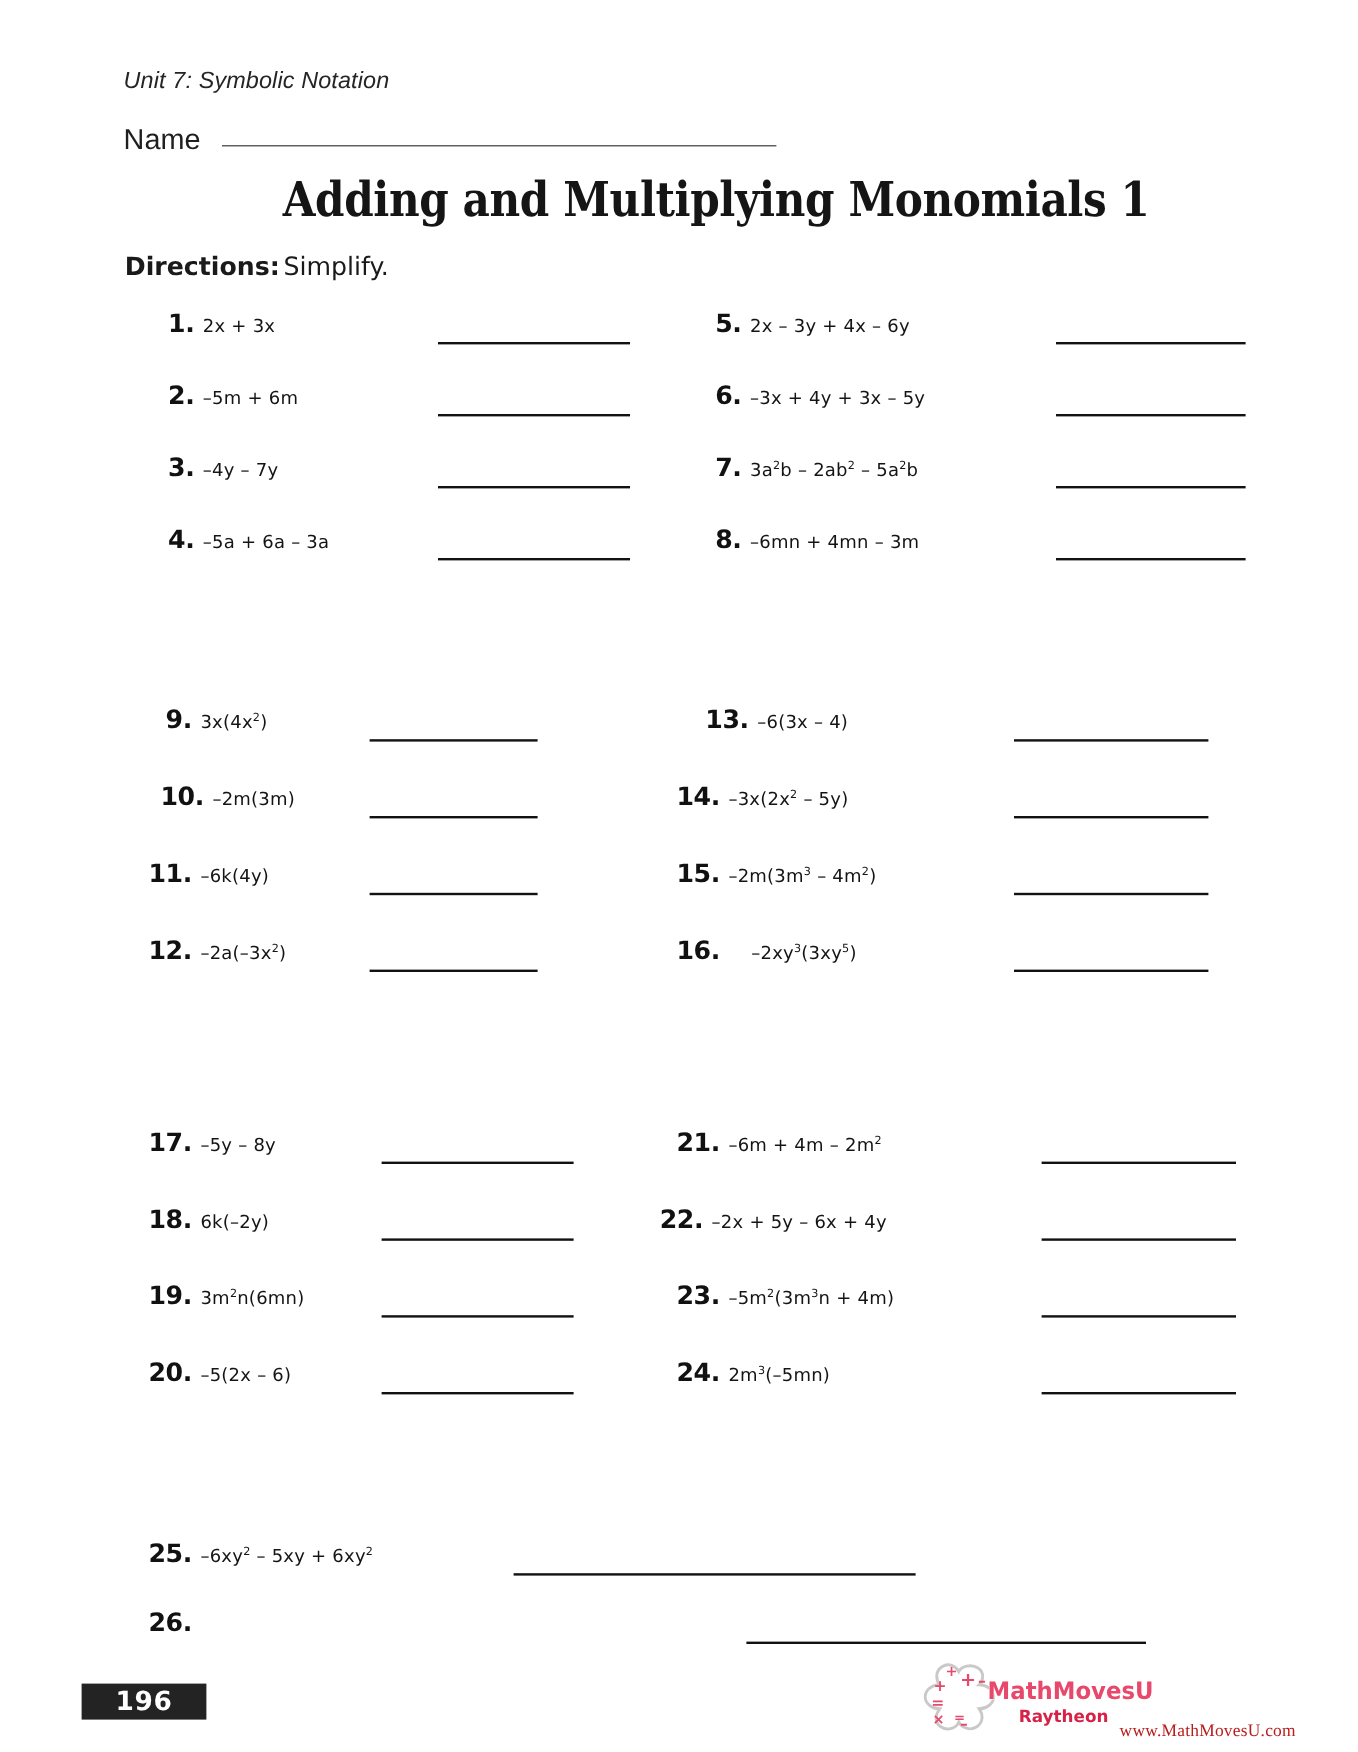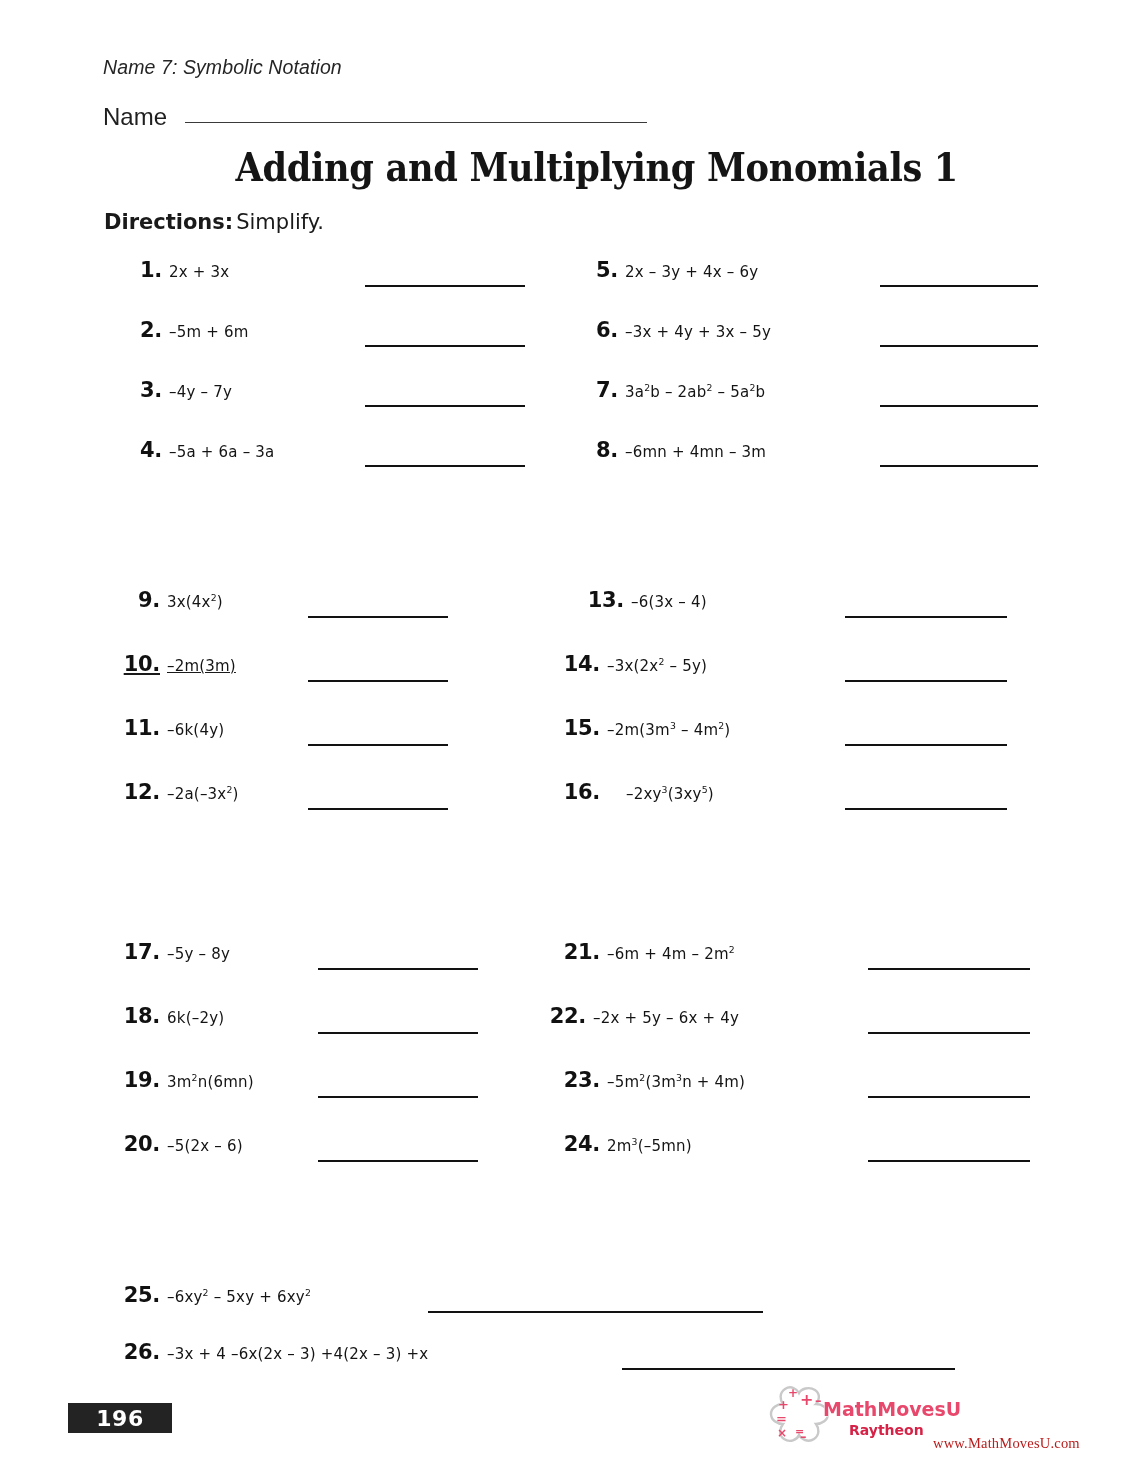--- a/index.html
+++ b/index.html
@@ -165,21 +165,21 @@
     font-size: 14.5px;
     color: #b91c1c;
     letter-spacing: 0.2px;
     white-space: nowrap;
     margin-top: 28px;
   }
 </style>
 </head>
 <body>
 
-<div id="unit-header">Name 7: Symbolic Notation</div>
+<div id="unit-header">Unit 7: Symbolic Notation</div>
 
 <div id="name-row">
   <span id="name-label">Name</span>
   <span id="name-line"></span>
 </div>
 
 <div id="worksheet-title">Adding and Multiplying Monomials 1</div>
 
 <div id="directions">
   <span class="dir-strong">Directions:</span><span class="dir-rest">Simplify.</span>
@@ -226,21 +226,21 @@
       <span class="expr">–6mn + 4mn – 3m</span>
     </div>
     <div class="ansline" style="left: 880px; width: 158px; top: 465px;"></div>
   </div>
 <div class="block" id="block-2">
     <div class="prob col-b" style="left: 118px; top: 588px;">
       <span class="num">9.</span>
       <span class="expr">3x(4x<sup>2</sup>)</span>
     </div>
     <div class="ansline" style="left: 308px; width: 140px; top: 616px;"></div>
-    <div class="prob col-b" style="left: 118px; top: 652px; text-decoration: underline;">
+    <div class="prob col-b" style="left: 128px; top: 652px;">
       <span class="num">10.</span>
       <span class="expr">–2m(3m)</span>
     </div>
     <div class="ansline" style="left: 308px; width: 140px; top: 680px;"></div>
     <div class="prob col-b" style="left: 118px; top: 716px;">
       <span class="num">11.</span>
       <span class="expr">–6k(4y)</span>
     </div>
     <div class="ansline" style="left: 308px; width: 140px; top: 744px;"></div>
     <div class="prob col-b" style="left: 118px; top: 780px;">
@@ -312,21 +312,20 @@
     <div class="ansline" style="left: 868px; width: 162px; top: 1160px;"></div>
   </div>
 <div class="block" id="block-4">
     <div class="prob col-b" style="left: 118px; top: 1283px;">
       <span class="num">25.</span>
       <span class="expr">–6xy<sup>2</sup> – 5xy + 6xy<sup>2</sup></span>
     </div>
     <div class="ansline" style="left: 428px; width: 335px; top: 1311px;"></div>
     <div class="prob col-b" style="left: 118px; top: 1340px;">
       <span class="num">26.</span>
-      <span class="expr">–3x + 4 –6x(2x – 3) +4(2x – 3) +x</span>
     </div>
     <div class="ansline" style="left: 622px; width: 333px; top: 1368px;"></div>
   </div>
 
 <div id="page-badge">196</div>
 
 <div id="footer-logo">
   <svg id="logo-mark" viewBox="0 0 72 62">
     <path d="M20 6 C26 2 32 6 34 10 C36 6 44 3 50 7 C56 11 54 18 51 21
              C57 21 63 25 63 31 C63 37 57 41 51 41 C54 45 55 52 49 56

